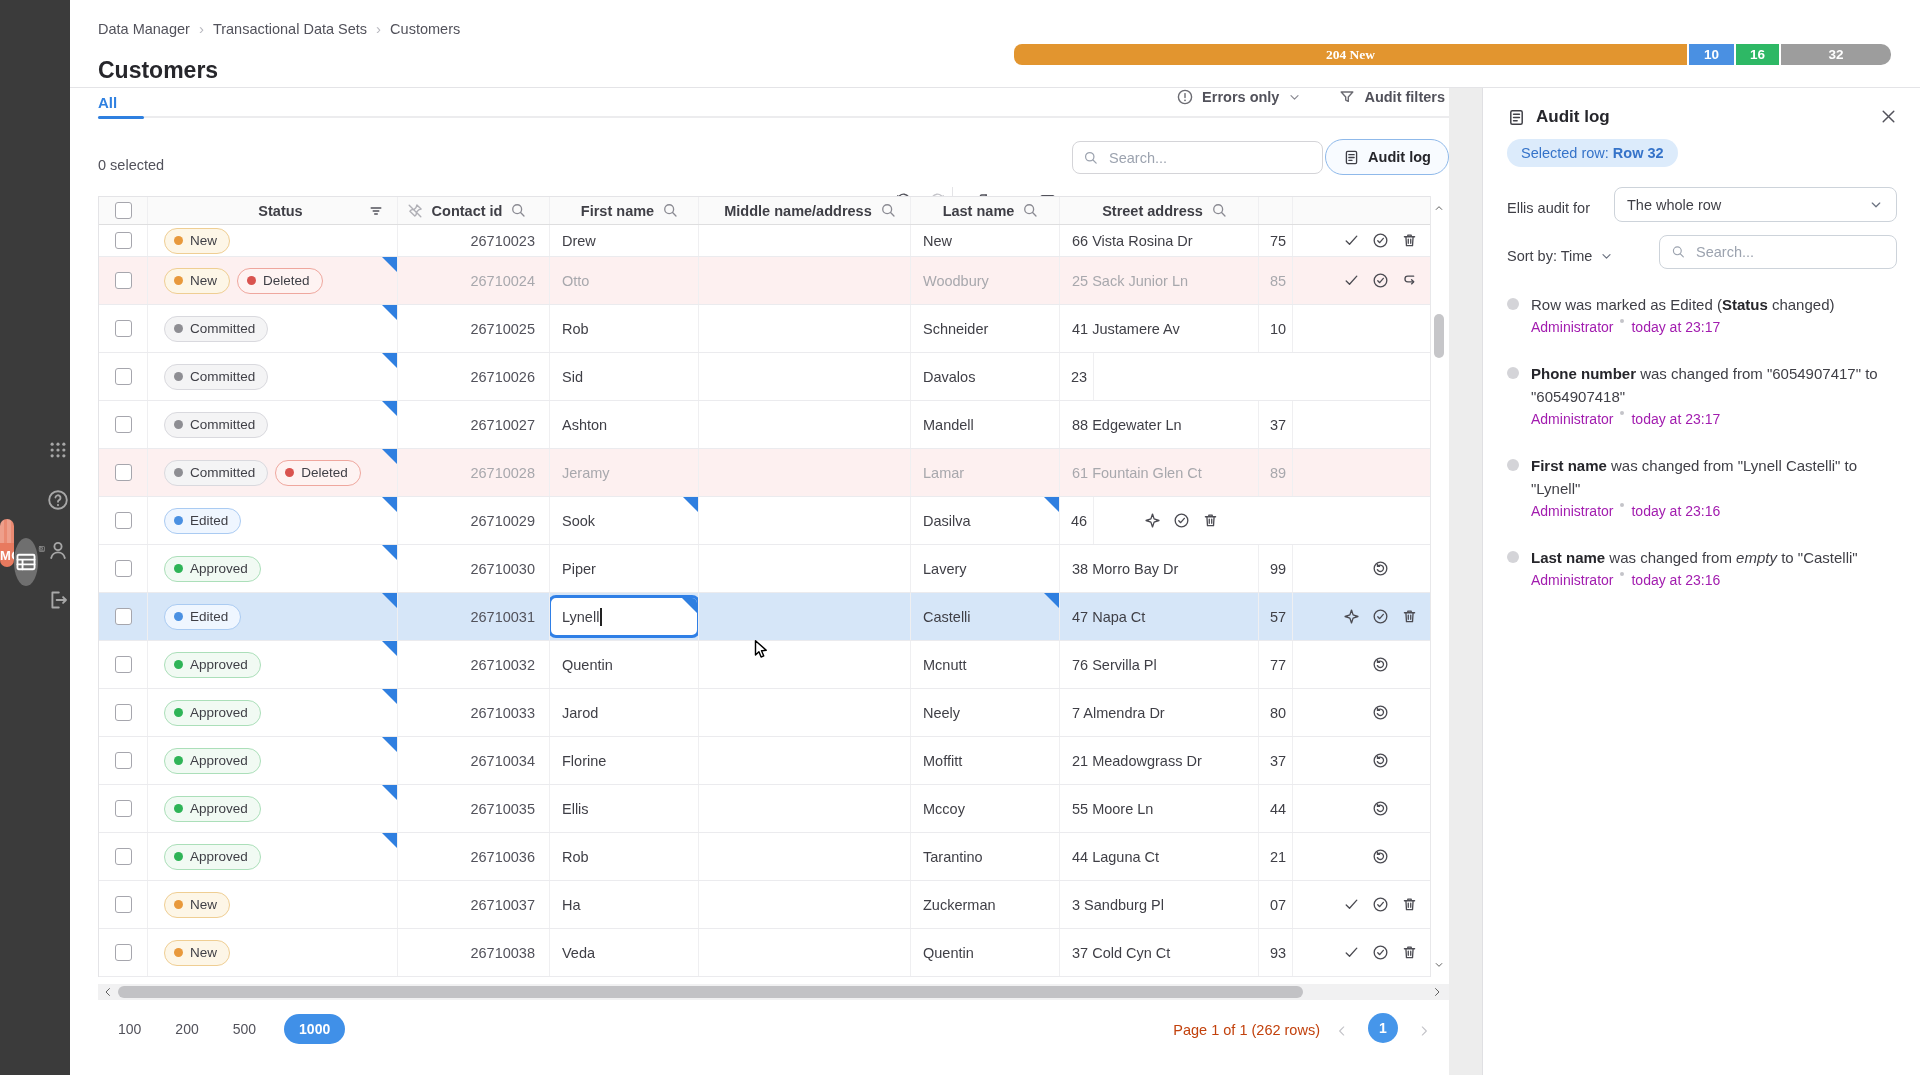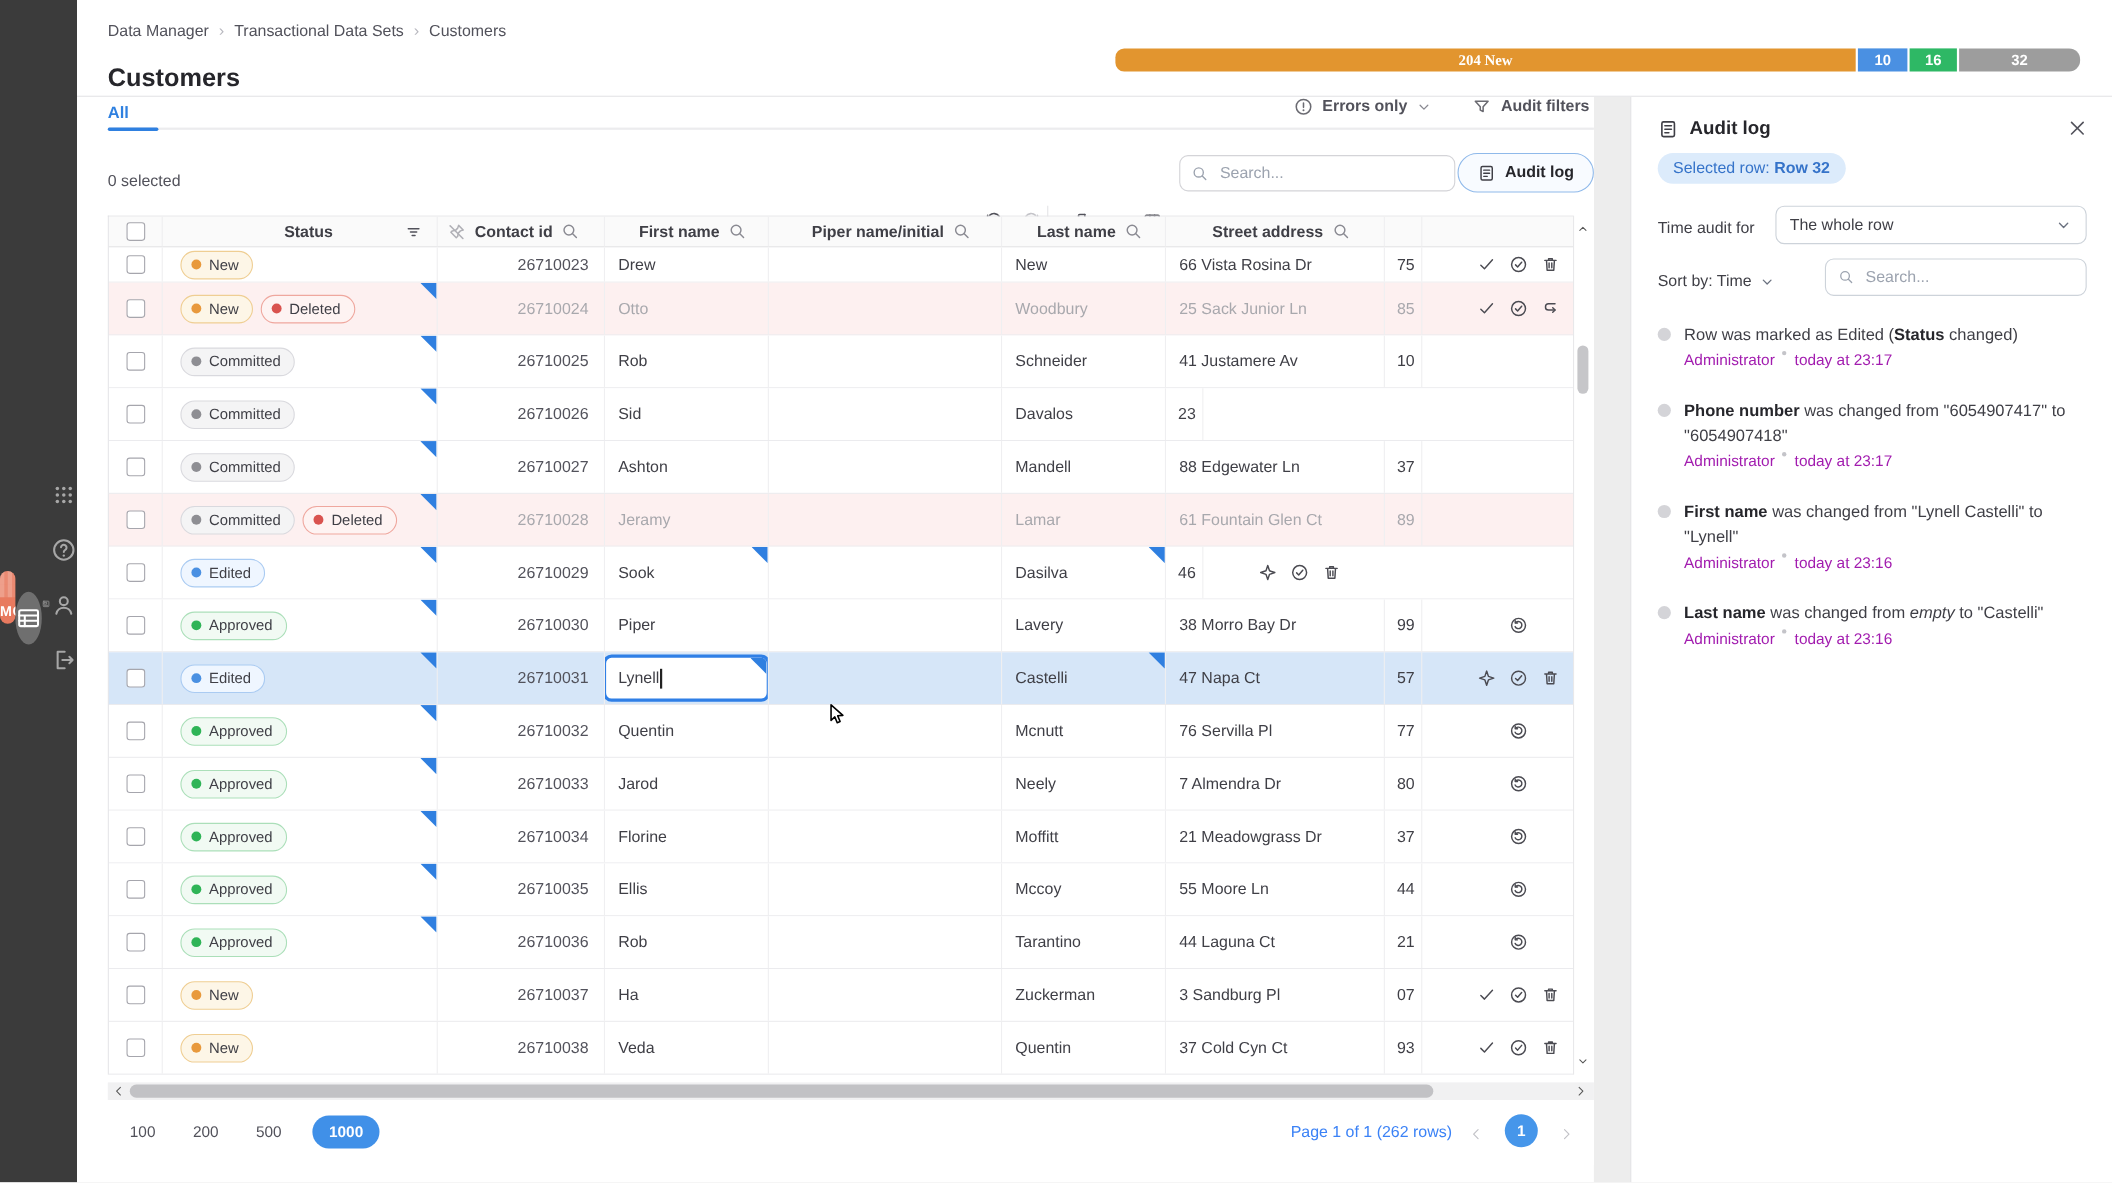--- a/index.html
+++ b/index.html
@@ -100,21 +100,21 @@
   .vscroll .thumb{position:absolute;left:3px;width:10px;border-radius:5px;background:#c6c6c9;}
   .hscroll{position:absolute;left:28px;top:912px;width:1351px;height:16px;background:#f1f1f2;display:flex;align-items:center;}
   .hscroll .arr{width:12px;height:12px;color:#555;margin:0 4px;flex:none;}
   .hscroll .thumb{position:absolute;left:20px;width:1185px;top:2px;height:12px;border-radius:6px;background:#c2c2c5;}
 
   
   .footer{position:absolute;left:0;top:928px;width:1379px;height:59px;background:#fff;}
   .psizes{position:absolute;left:42px;top:14px;display:flex;align-items:center;gap:22px;font-size:14px;color:#52525b;}
   .psizes .sz{padding:7px 6px;cursor:pointer;}
   .psizes .sz.active{background:#4090e8;color:#fff;border-radius:17px;padding:7px 15px;font-weight:700;}
-  .pageinfo{position:absolute;right:129px;top:22px;font-size:14.5px;color:#3b82f6;}
+  .pageinfo{position:absolute;right:129px;top:22px;font-size:14.5px;color:#c2410c;}
   .pgchev{position:absolute;top:24px;width:14px;height:14px;color:#c2c2c7;cursor:pointer;}
   .pgnum{position:absolute;right:51px;top:13px;width:30px;height:30px;border-radius:50%;background:#4696ea;color:#fff;font-size:14px;font-weight:700;display:flex;align-items:center;justify-content:center;cursor:pointer;}
 
   
   .panel{position:absolute;left:1482px;top:88px;width:438px;height:987px;background:#fff;border-left:1px solid #e0e0e3;z-index:10;}
   .p-title{position:absolute;left:24px;top:19px;display:flex;align-items:center;gap:10px;}
   .p-title .ic{width:19px;height:19px;color:#3f3f46;}
   .p-title span{font-size:17px;font-weight:700;color:#26262b;}
   .p-close{position:absolute;right:22px;top:19px;width:19px;height:19px;color:#52525b;cursor:pointer;}
   .p-pill{position:absolute;left:24px;top:51px;height:28px;background:#dcebfb;border-radius:14px;display:flex;align-items:center;padding:0 14px;font-size:14.5px;color:#3573c9;}
@@ -344,21 +344,21 @@
           <div class="cell c-first">
             <span>First name</span>
             <span class="ic hic">
               <svg viewBox="0 0 18 18" fill="none" stroke="currentColor" stroke-width="1.4" stroke-linecap="round" stroke-linejoin="round">
                 <circle cx="7.6" cy="7.6" r="4.7"></circle>
                 <path d="M11.2 11.2l3.6 3.6"></path>
               </svg>
             </span>
           </div>
           <div class="cell c-mid">
-            <span>Piper name/initial</span>
+            <span>Middle name/address</span>
             <span class="ic hic">
               <svg viewBox="0 0 18 18" fill="none" stroke="currentColor" stroke-width="1.4" stroke-linecap="round" stroke-linejoin="round">
                 <circle cx="7.6" cy="7.6" r="4.7"></circle>
                 <path d="M11.2 11.2l3.6 3.6"></path>
               </svg>
             </span>
           </div>
           <div class="cell c-last">
             <span>Last name</span>
             <span class="ic hic">
@@ -937,21 +937,21 @@
     </div>
     <span class="ic p-close">
         <svg viewBox="0 0 18 18" fill="none" stroke="currentColor" stroke-width="1.4" stroke-linecap="round" stroke-linejoin="round">
           <path d="M4 4l10 10M14 4L4 14"></path>
         </svg>
       </span>
     <div class="p-pill">
       <span>Selected row:</span>
       <b>Row 32</b>
     </div>
-    <span class="p-showfor">Time audit for</span>
+    <span class="p-showfor">Ellis audit for</span>
     <div class="p-select">
       <span>The whole row</span>
       <span class="ic chev">
           <svg viewBox="0 0 18 18" fill="none" stroke="currentColor" stroke-width="1.4" stroke-linecap="round" stroke-linejoin="round">
             <path d="M4.8 6.8L9 11l4.2-4.2"></path>
           </svg>
         </span>
     </div>
     <div class="p-sort">
       <span>Sort by: Time</span>

